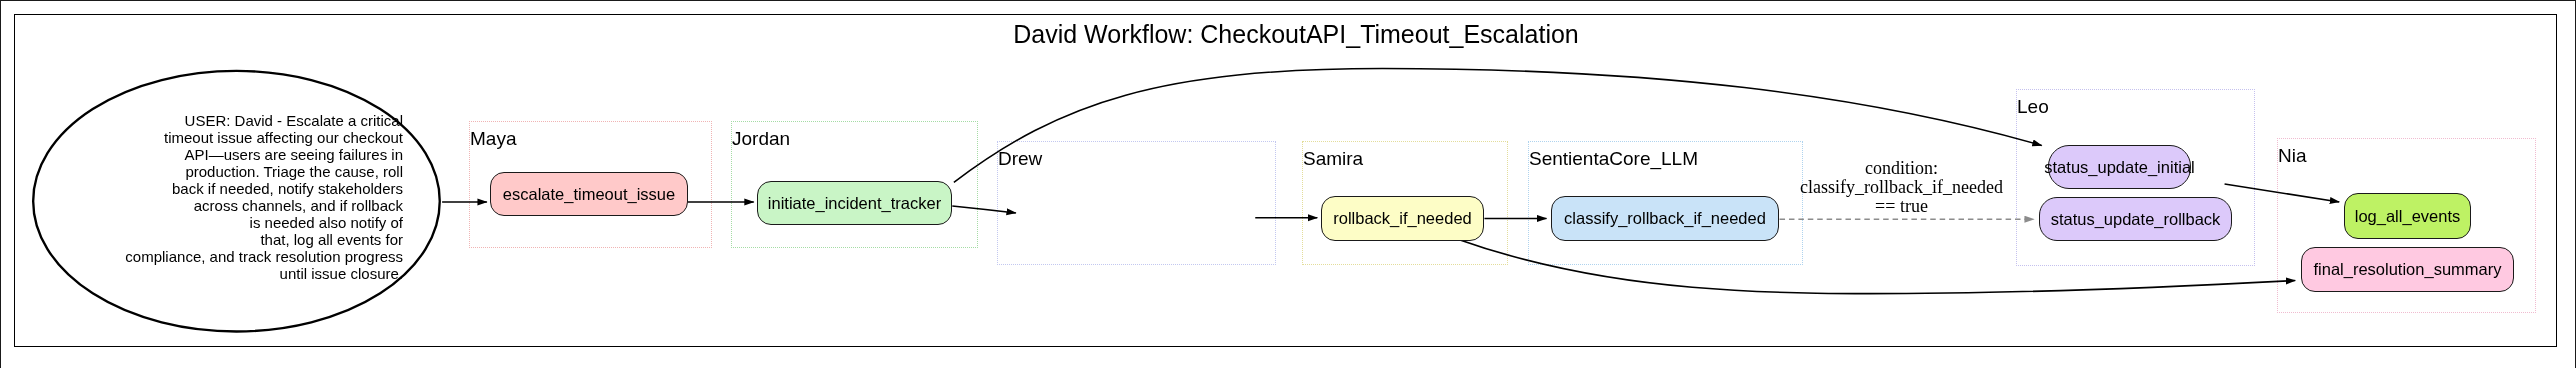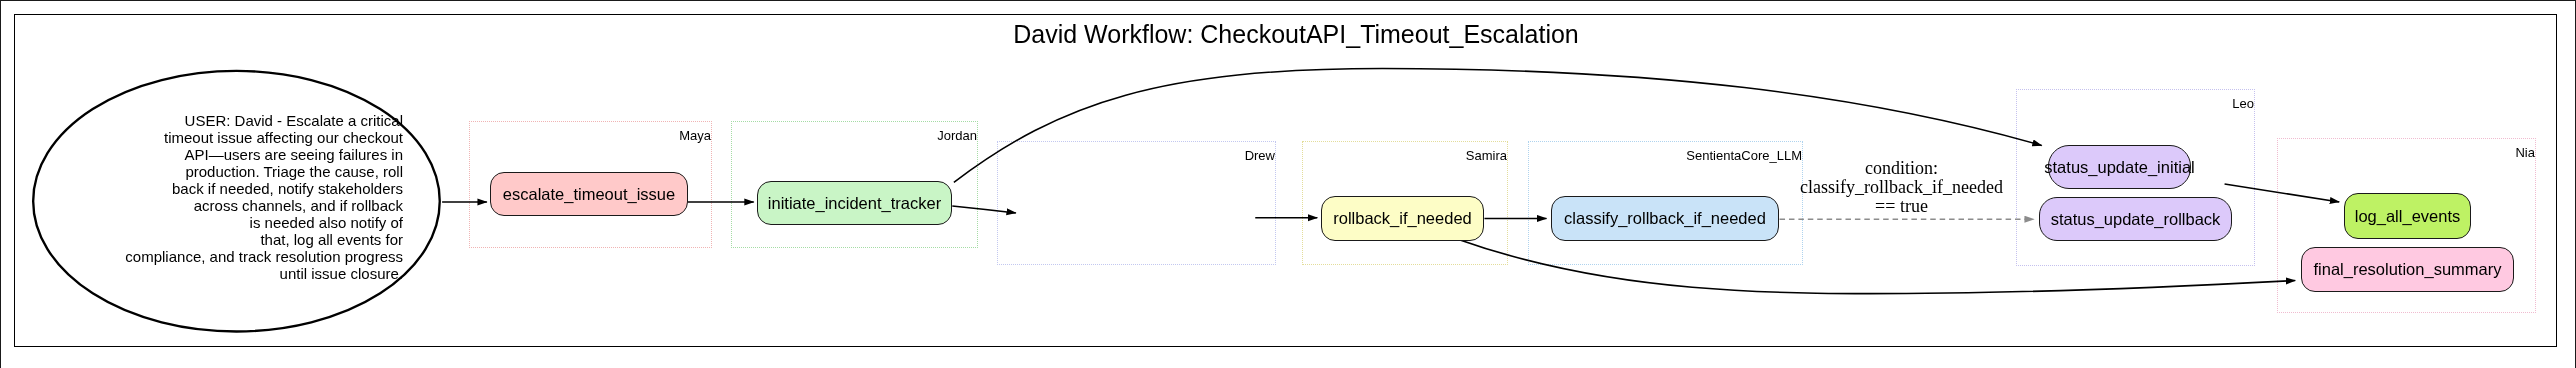--- a/index.html
+++ b/index.html
@@ -17,21 +17,21 @@
   #title{
     position:absolute; top:19px; left:8px; width:100%;
     text-align:center; font-size:25px; color:#000; z-index:3;
   }
   .cluster{
     position:absolute; box-sizing:border-box;
     border:1.6px dotted #ccc; z-index:1; background:transparent;
   }
   .cluster-label{
     position:absolute; top:6.3px; left:0; width:100%;
-    text-align:right; font-size:13px; color:#000;
+    text-align:left; font-size:19px; color:#000;
   }
   svg.edges{position:absolute; left:0; top:0; z-index:2;}
   .node{
     position:absolute; box-sizing:border-box; z-index:3;
     border:1.6px solid #1a1a1a; border-radius:14px;
     display:flex; align-items:center; justify-content:center;
     font-size:16.5px; color:#000; white-space:nowrap;
   }
   #user-text{
     position:absolute; left:69px; top:111px; width:333px; z-index:3;

